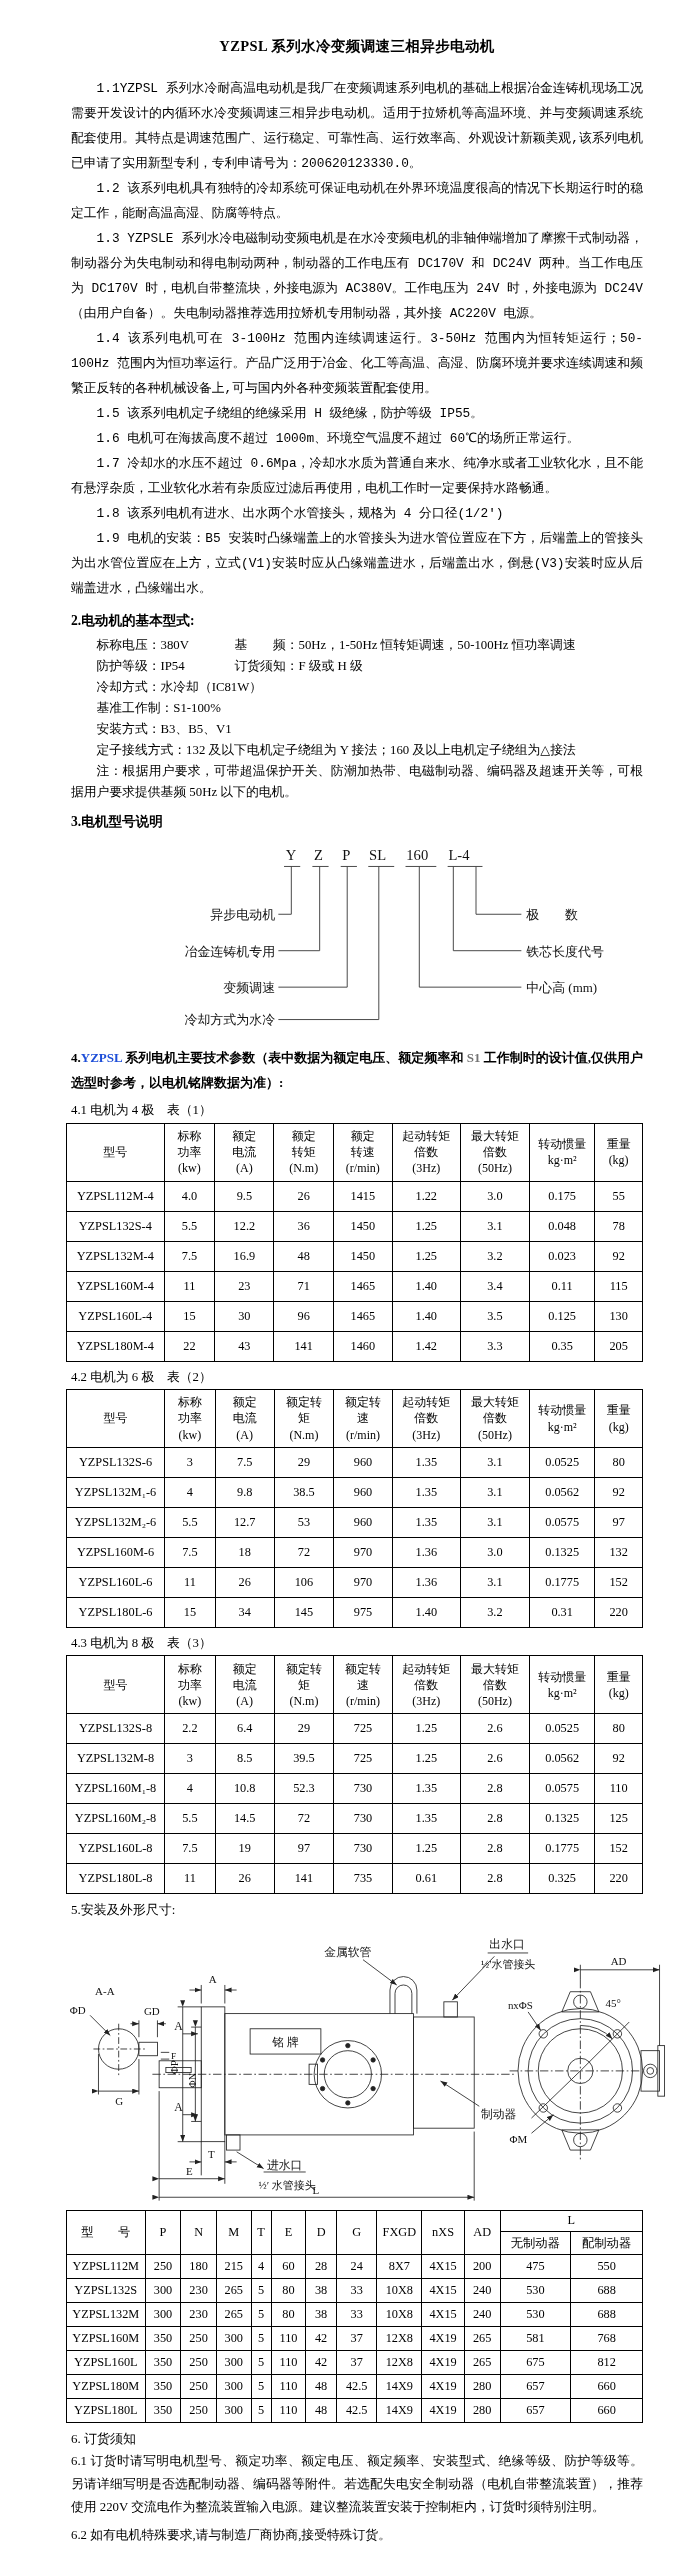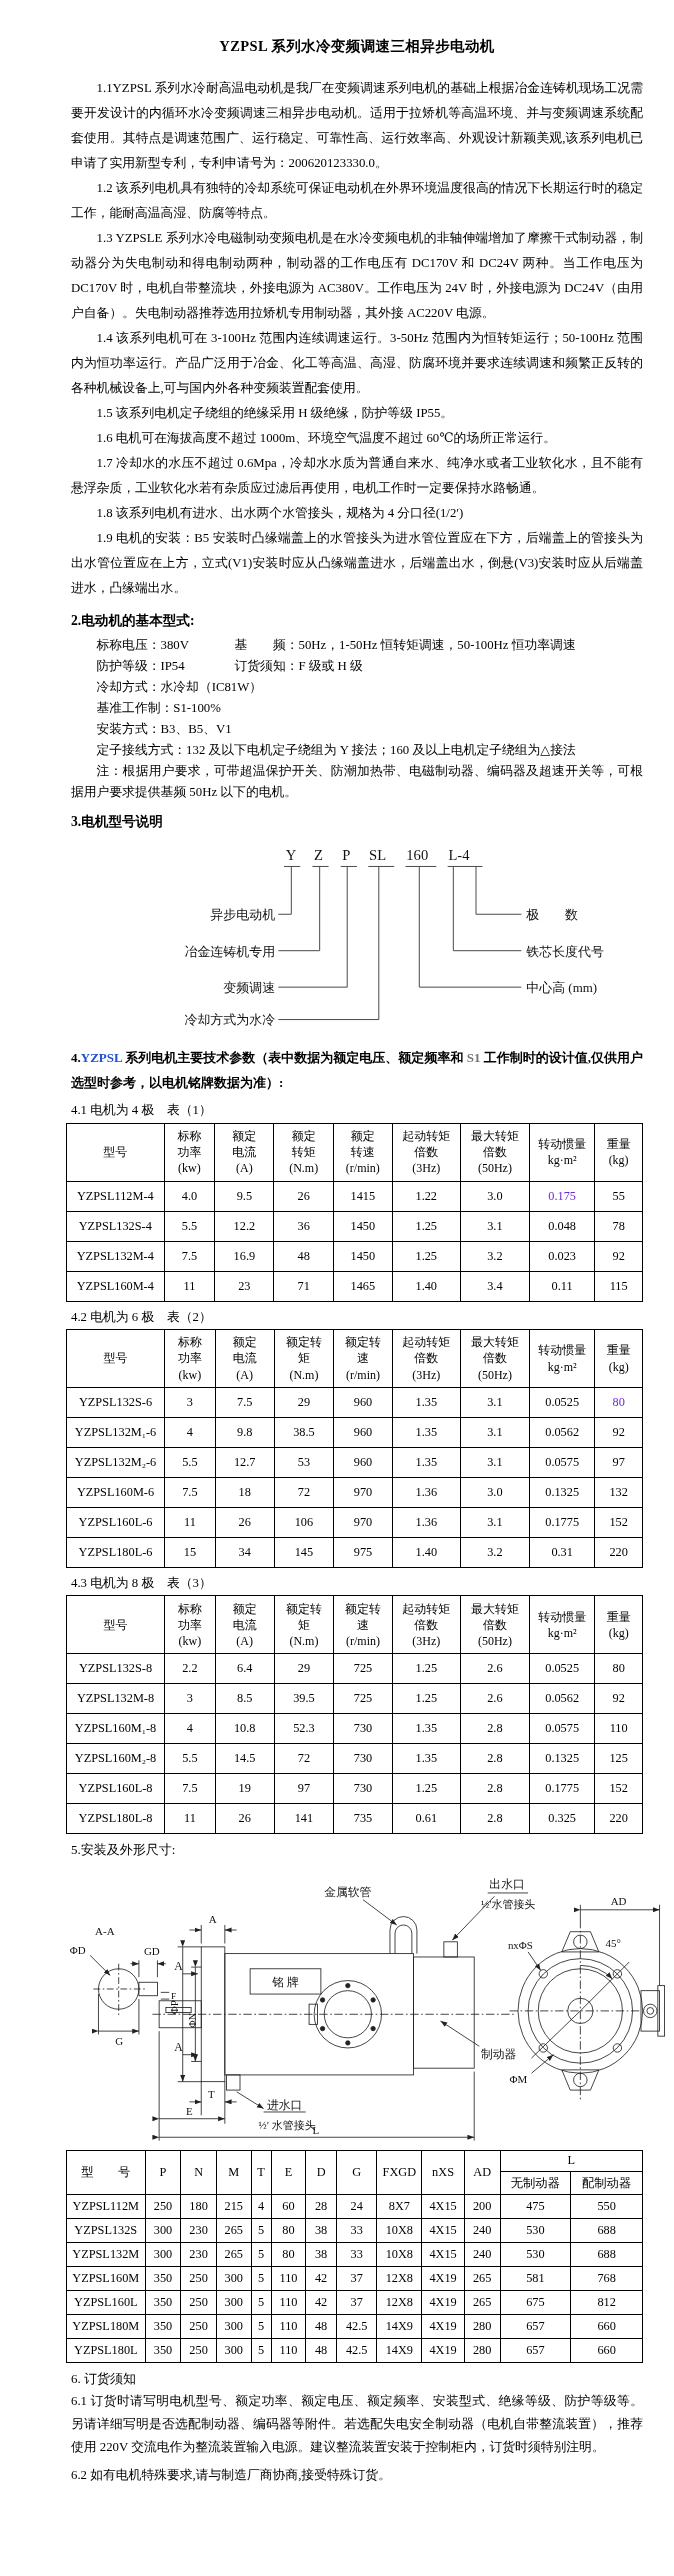--- a/index.html
+++ b/index.html
@@ -1,34 +1,34 @@
 <!DOCTYPE html>
 <html style="font-size:13.6px"><head>
 <meta charset="utf-8">
 <style>
   html,body{margin:0;padding:0;background:#fff;}
   body{font-family:"Liberation Serif","DejaVu Serif",serif;color:#000;}
   .page{width:675px;height:2576px;box-sizing:border-box;padding:37px 32px 25.5px 71px;overflow:hidden;background:#fff;}
   h1.title{font-size:14.5px;font-weight:bold;text-align:center;margin:0 0 20.4px 0;letter-spacing:0.4px;}
   h2.sec{font-size:13.6px;font-weight:bold;margin:10.2px 0 5.1px 0;}
-  .para{font-size:12.8px;line-height:25px;text-align:justify;text-indent:2em;margin:0;}
+  .para{font-size:12.8px;line-height:25px;text-align:justify;text-indent:2em;margin:0;font-family:Liberation Mono, monospace;}
   .s2row{font-size:12.8px;line-height:21px;padding-left:25.5px;}
   .s2row .l{display:inline-block;min-width:138px;}
   .note{font-size:12.8px;line-height:21px;text-align:justify;text-indent:2em;margin:0;}
   .h4{font-size:13px;font-weight:bold;line-height:25px;margin:8.5px 0 1.7px 0;text-align:justify;}
   .h4 .brand{color:#1d4ed8;}
   .h4 .s1{color:#737373;}
   .subcap{font-size:12.8px;margin:6.8px 0 3.4px 0;}
   table.ptable,table.dtable{border-collapse:collapse;border:1.7px solid #000;margin:1.7px 0 6.8px -5.1px;}
   table.ptable th,table.ptable td,table.dtable th,table.dtable td{border:0.9px solid #000;text-align:center;vertical-align:middle;}
   table.ptable th{font-weight:normal;font-size:12px;line-height:1.35;white-space:pre-line;padding:4.3px 0.9px;}
   table.ptable td{font-size:12.3px;height:29px;padding:0 0.9px;}
   table.dtable th{font-weight:normal;font-size:12.3px;padding:2.6px 0.9px;}
   table.dtable td{font-size:12.3px;height:23px;padding:0 0.9px;}
-  td.red{color:#6d28d9;}
+  td.red{color:#000000;}
   .diagwrap{margin:5.1px 0 0 0;}
   .drawwrap{margin:6.8px 0 1.7px -12px;}
   svg text{font-family:"Liberation Serif","DejaVu Serif",serif;fill:#111;}
   .sec5,.sec6h{font-size:13px;font-weight:normal;margin:5.1px 0 1.7px 0;}
   .p6{font-size:12.8px;line-height:23px;text-align:justify;margin:0 0 5.1px 0;}
 </style>
 </head>
 <body>
 
 <div class="page">
@@ -173,20 +173,42 @@
           <td>YZPSL160M-4</td>
           <td>11</td>
           <td>23</td>
           <td>71</td>
           <td>1465</td>
           <td>1.40</td>
           <td>3.4</td>
           <td>0.11</td>
           <td>115</td>
         </tr>
+        <tr>
+          <td>YZPSL160L-4</td>
+          <td>15</td>
+          <td>30</td>
+          <td>96</td>
+          <td>1465</td>
+          <td>1.40</td>
+          <td>3.5</td>
+          <td>0.125</td>
+          <td>130</td>
+        </tr>
+        <tr>
+          <td>YZPSL180M-4</td>
+          <td>22</td>
+          <td>43</td>
+          <td>141</td>
+          <td>1460</td>
+          <td>1.42</td>
+          <td>3.3</td>
+          <td>0.35</td>
+          <td>205</td>
+        </tr>
       </tbody>
     </table>
 
   <div class="subcap">4.2 电机为 6 极　表（2）</div>
   <table class="ptable">
       <colgroup>
         <col style="width: 99px;">
         <col style="width: 52px;">
         <col style="width: 61px;">
         <col style="width: 61px;">

